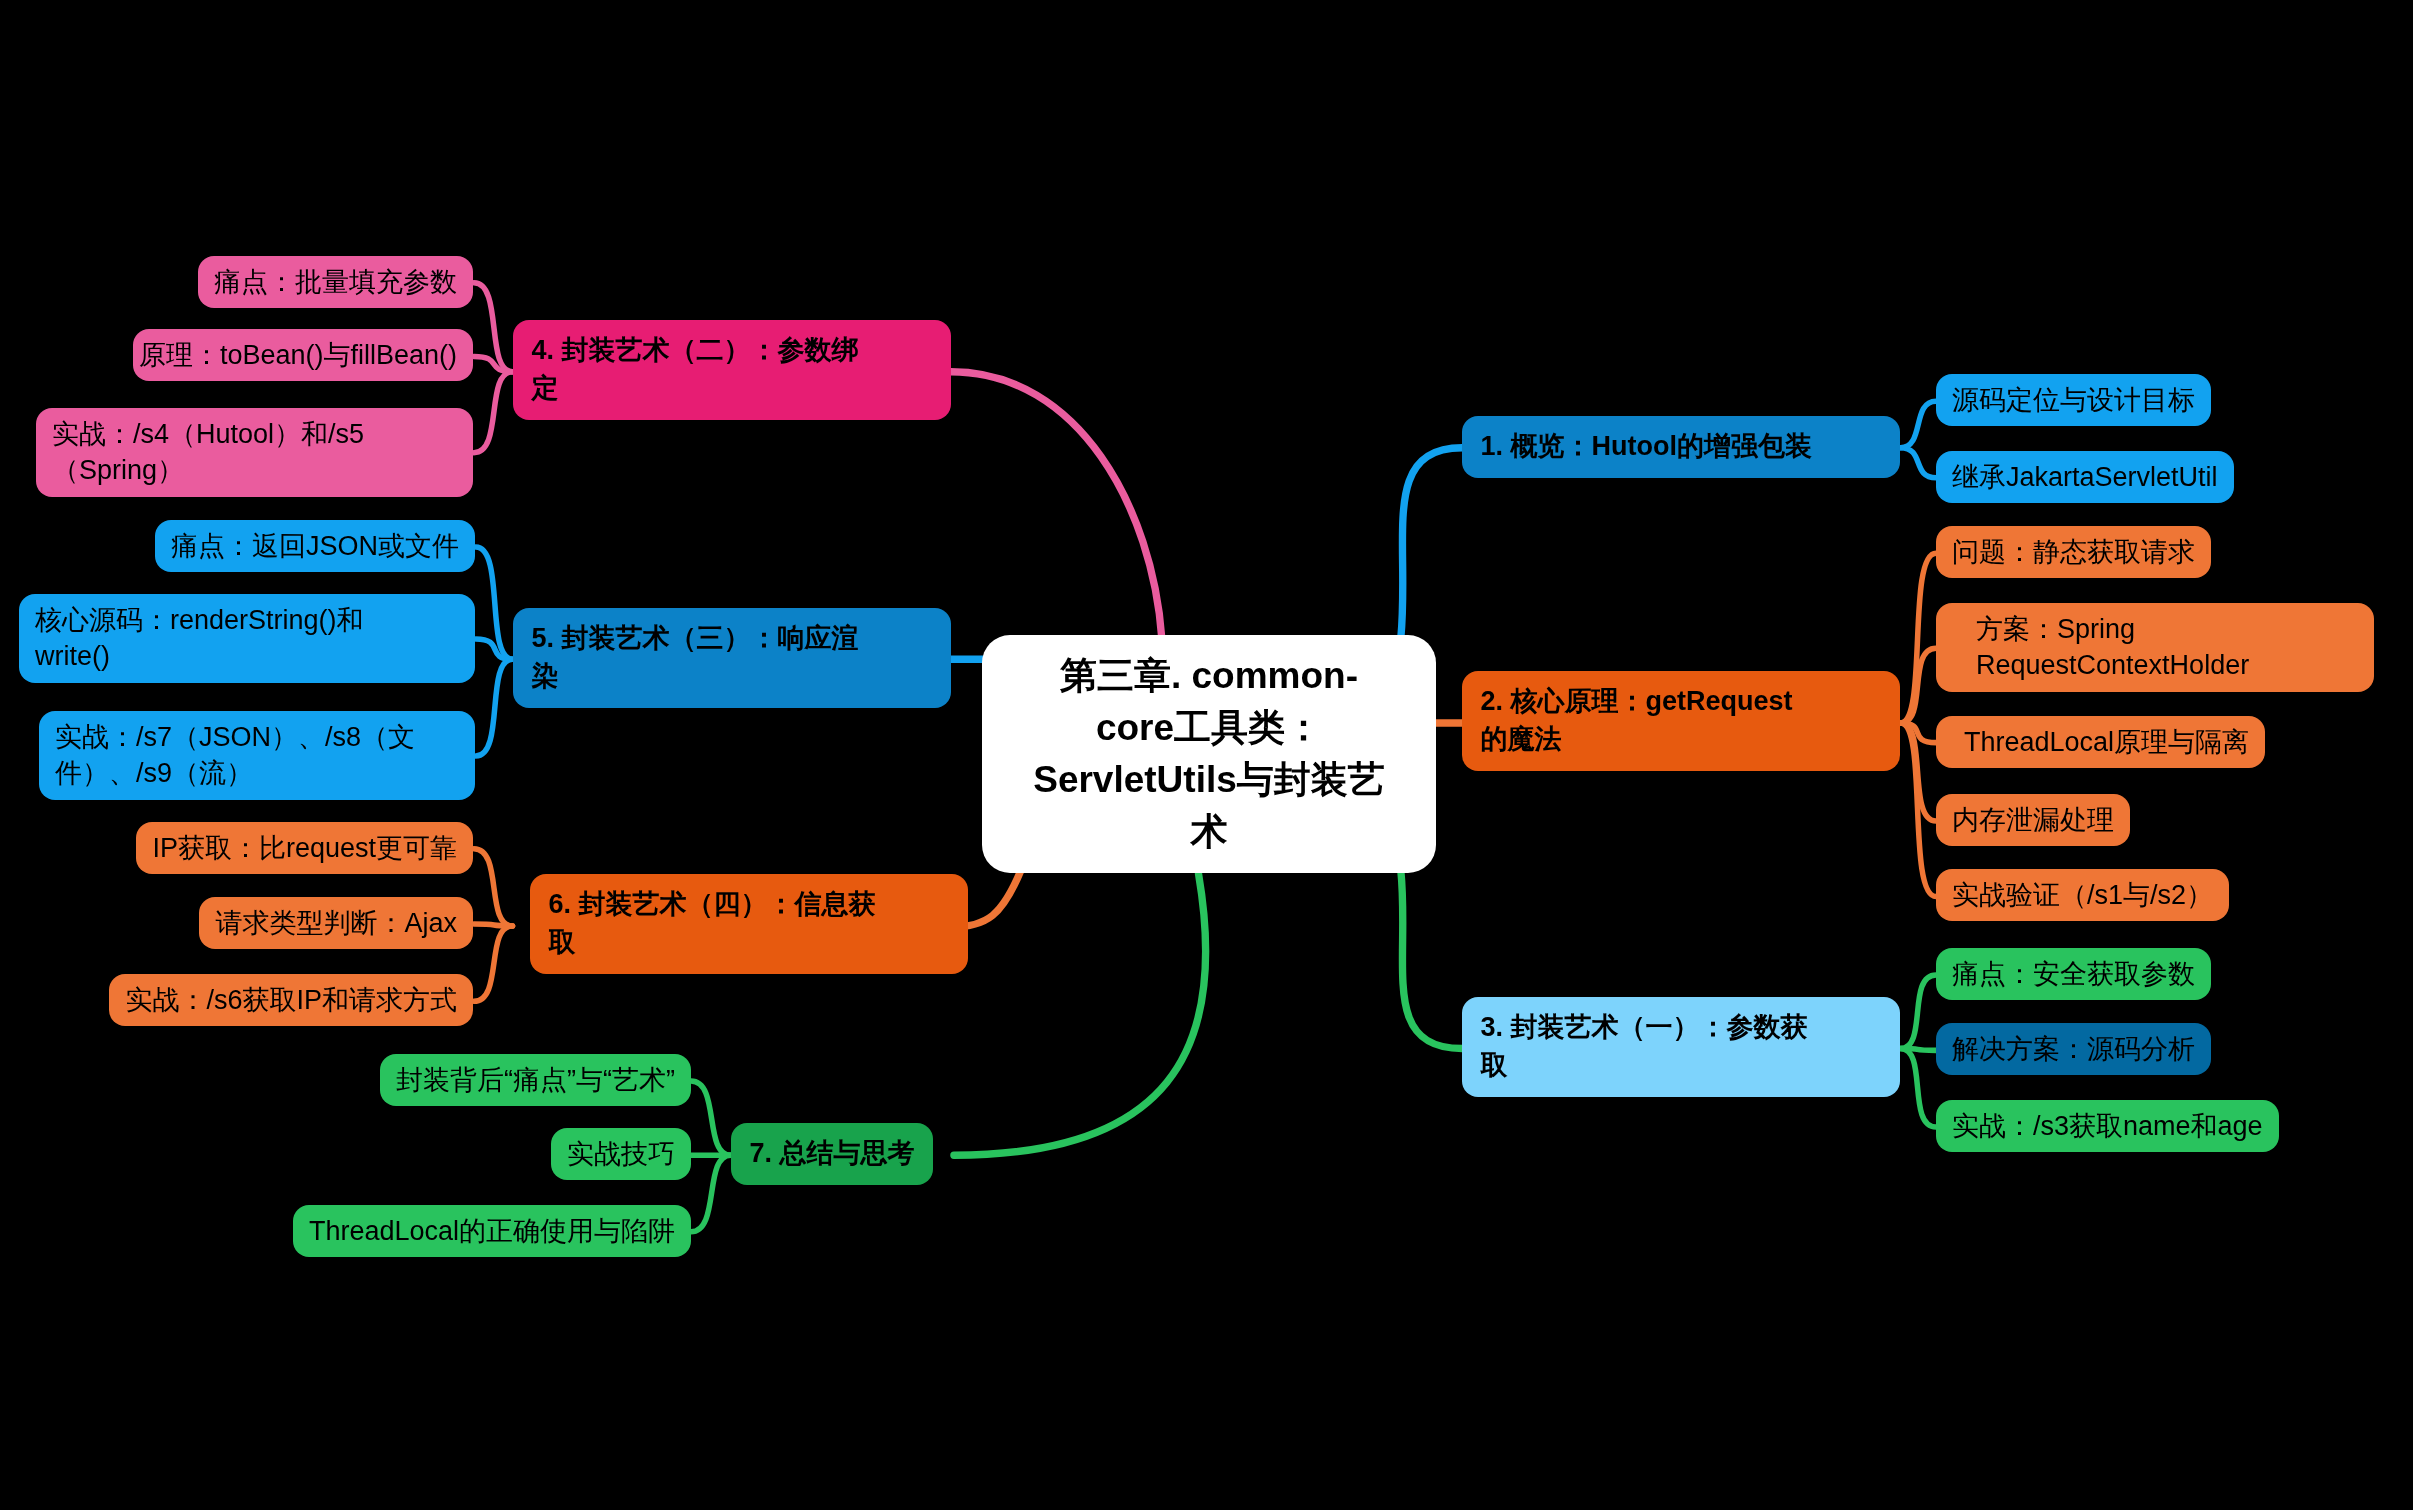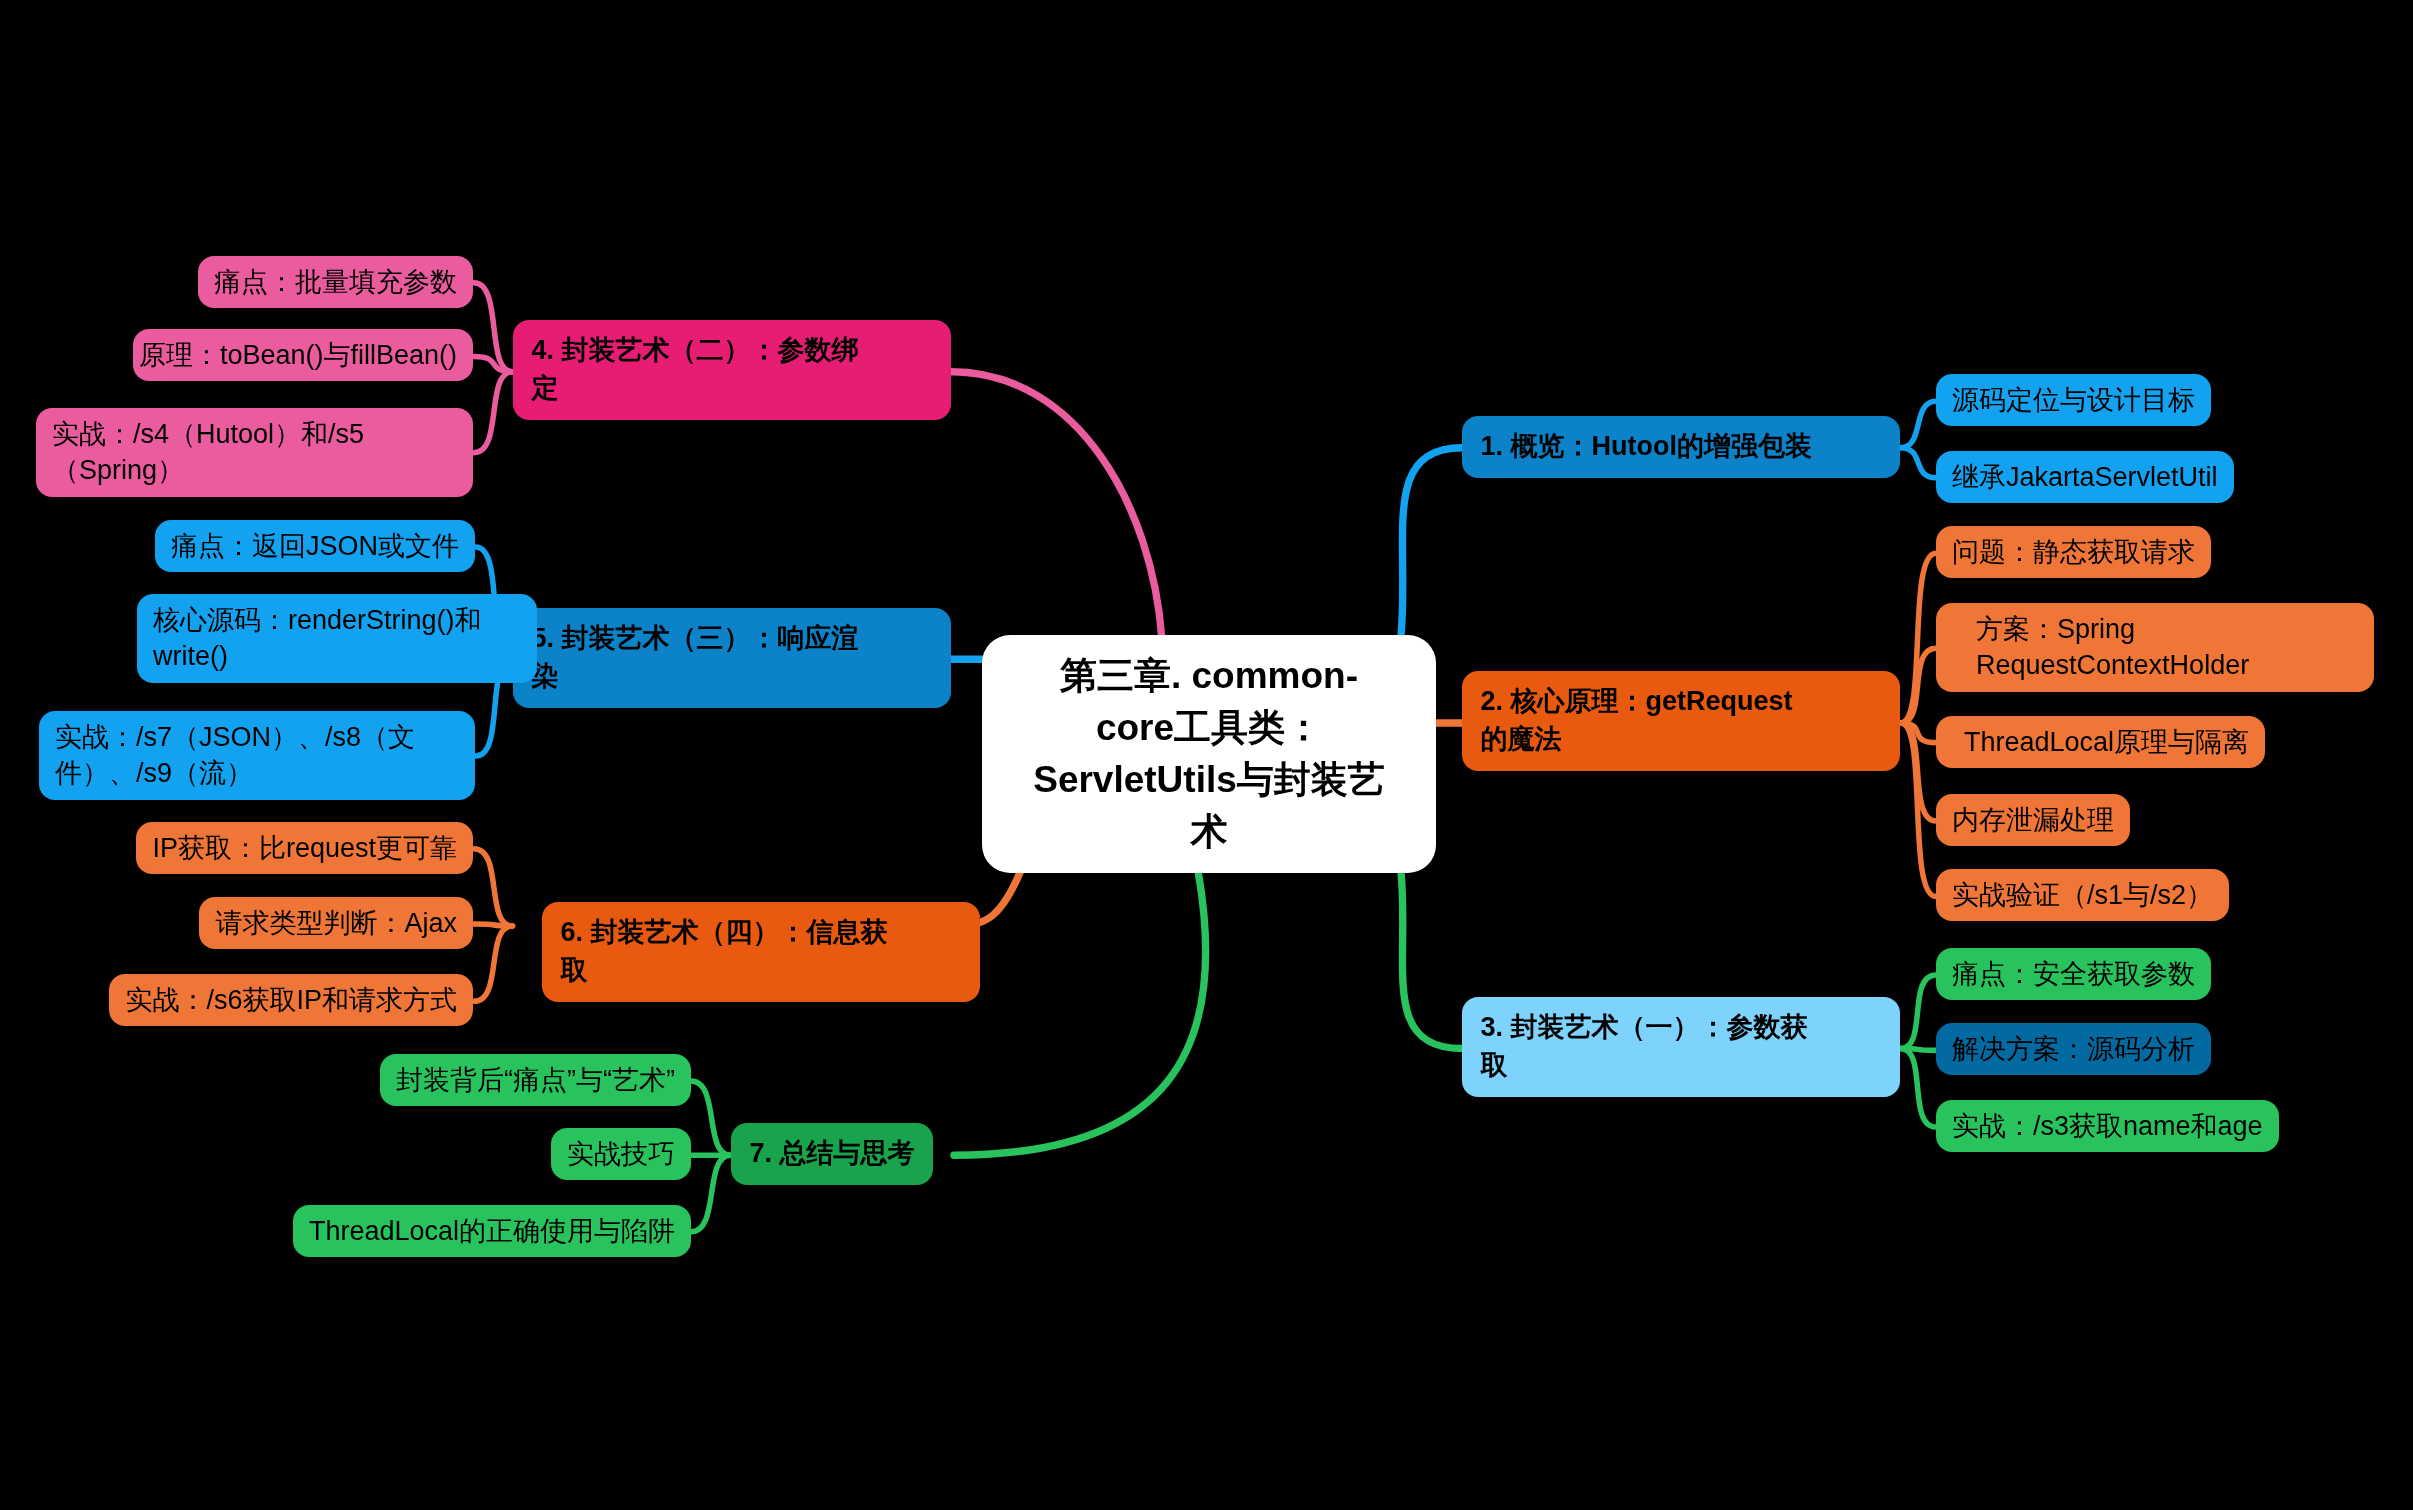--- a/index.html
+++ b/index.html
@@ -57,23 +57,23 @@
   .n-t2c0 { left: 1936px; top: 948px; }
   .n-t2c1 { left: 1936px; top: 1023px; }
   .n-t2c2 { left: 1936px; top: 1100px; }
   
   .n-t3   { left: 513px;  top: 320px; }
   .n-t3c0 { right: 1940px; top: 256px; }
   .n-t3c1 { right: 1940px; top: 329px; }
   .n-t3c2 { right: 1940px; top: 408px; width: 437px; }
   .n-t4   { left: 513px;  top: 608px; }
   .n-t4c0 { right: 1938px; top: 520px; }
-  .n-t4c1 { right: 1876px; top: 594px;  width: 400px; }
+  .n-t4c1 { right: 1938px; top: 594px;  width: 456px; }
   .n-t4c2 { right: 1938px; top: 711px; width: 436px; }
-  .n-t5   { left: 542px;  top: 874px; margin-top: 28px; }
+  .n-t5   { left: 530px;  top: 874px; }
   .n-t5c0 { right: 1940px; top: 822px; }
   .n-t5c1 { right: 1940px; top: 897px; }
   .n-t5c2 { right: 1940px; top: 974px; }
   .n-t6   { left: 731px; top: 1123px; }
   .n-t6c0 { right: 1722px; top: 1054px; }
   .n-t6c1 { right: 1722px; top: 1128px; }
   .n-t6c2 { right: 1722px; top: 1205px; }
 </style>
 </head>
 <body style="background: rgb(0, 0, 0);">

